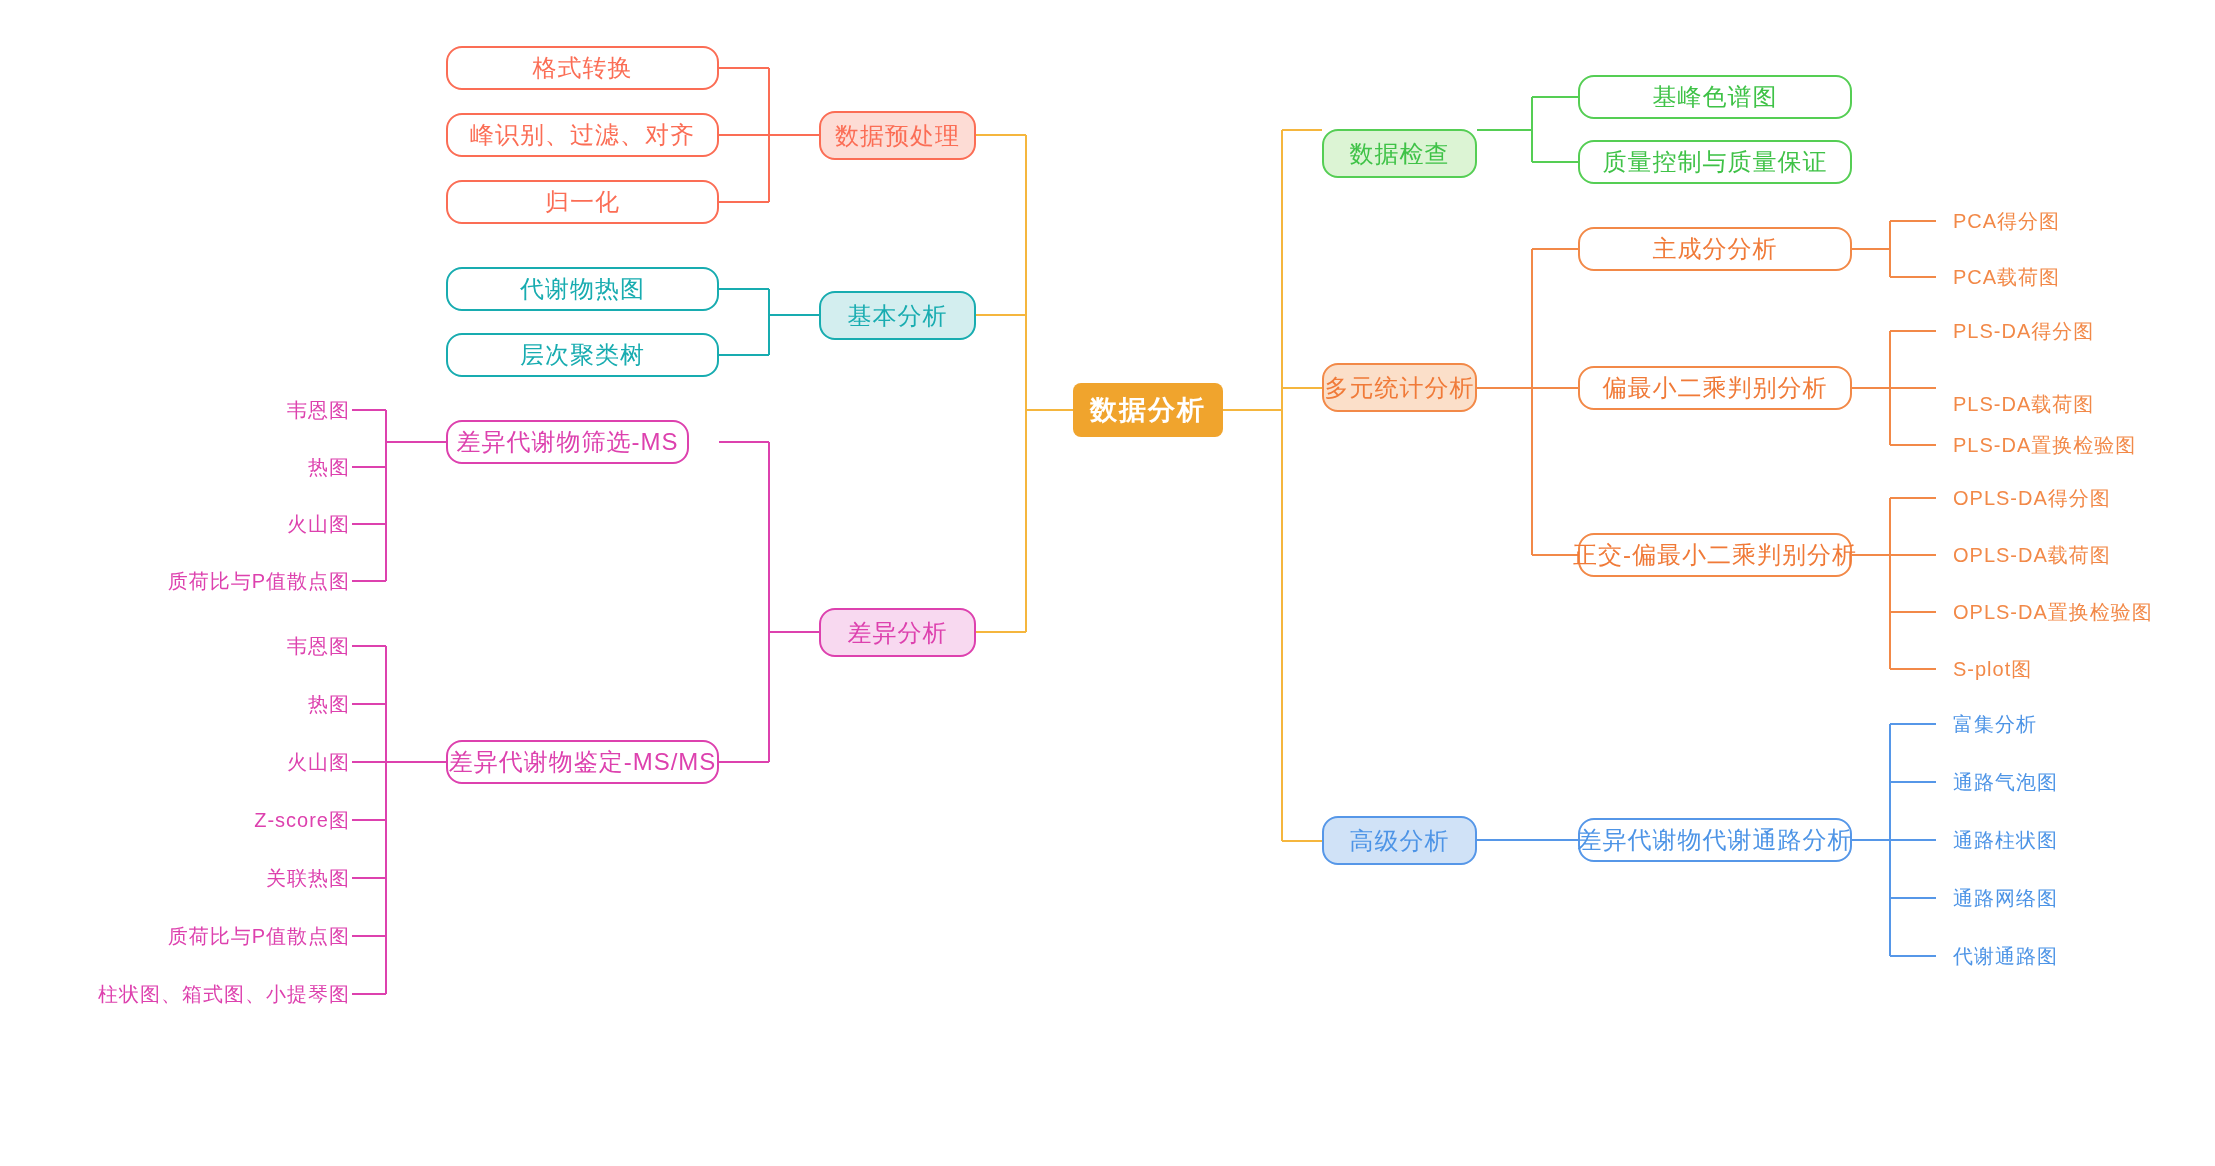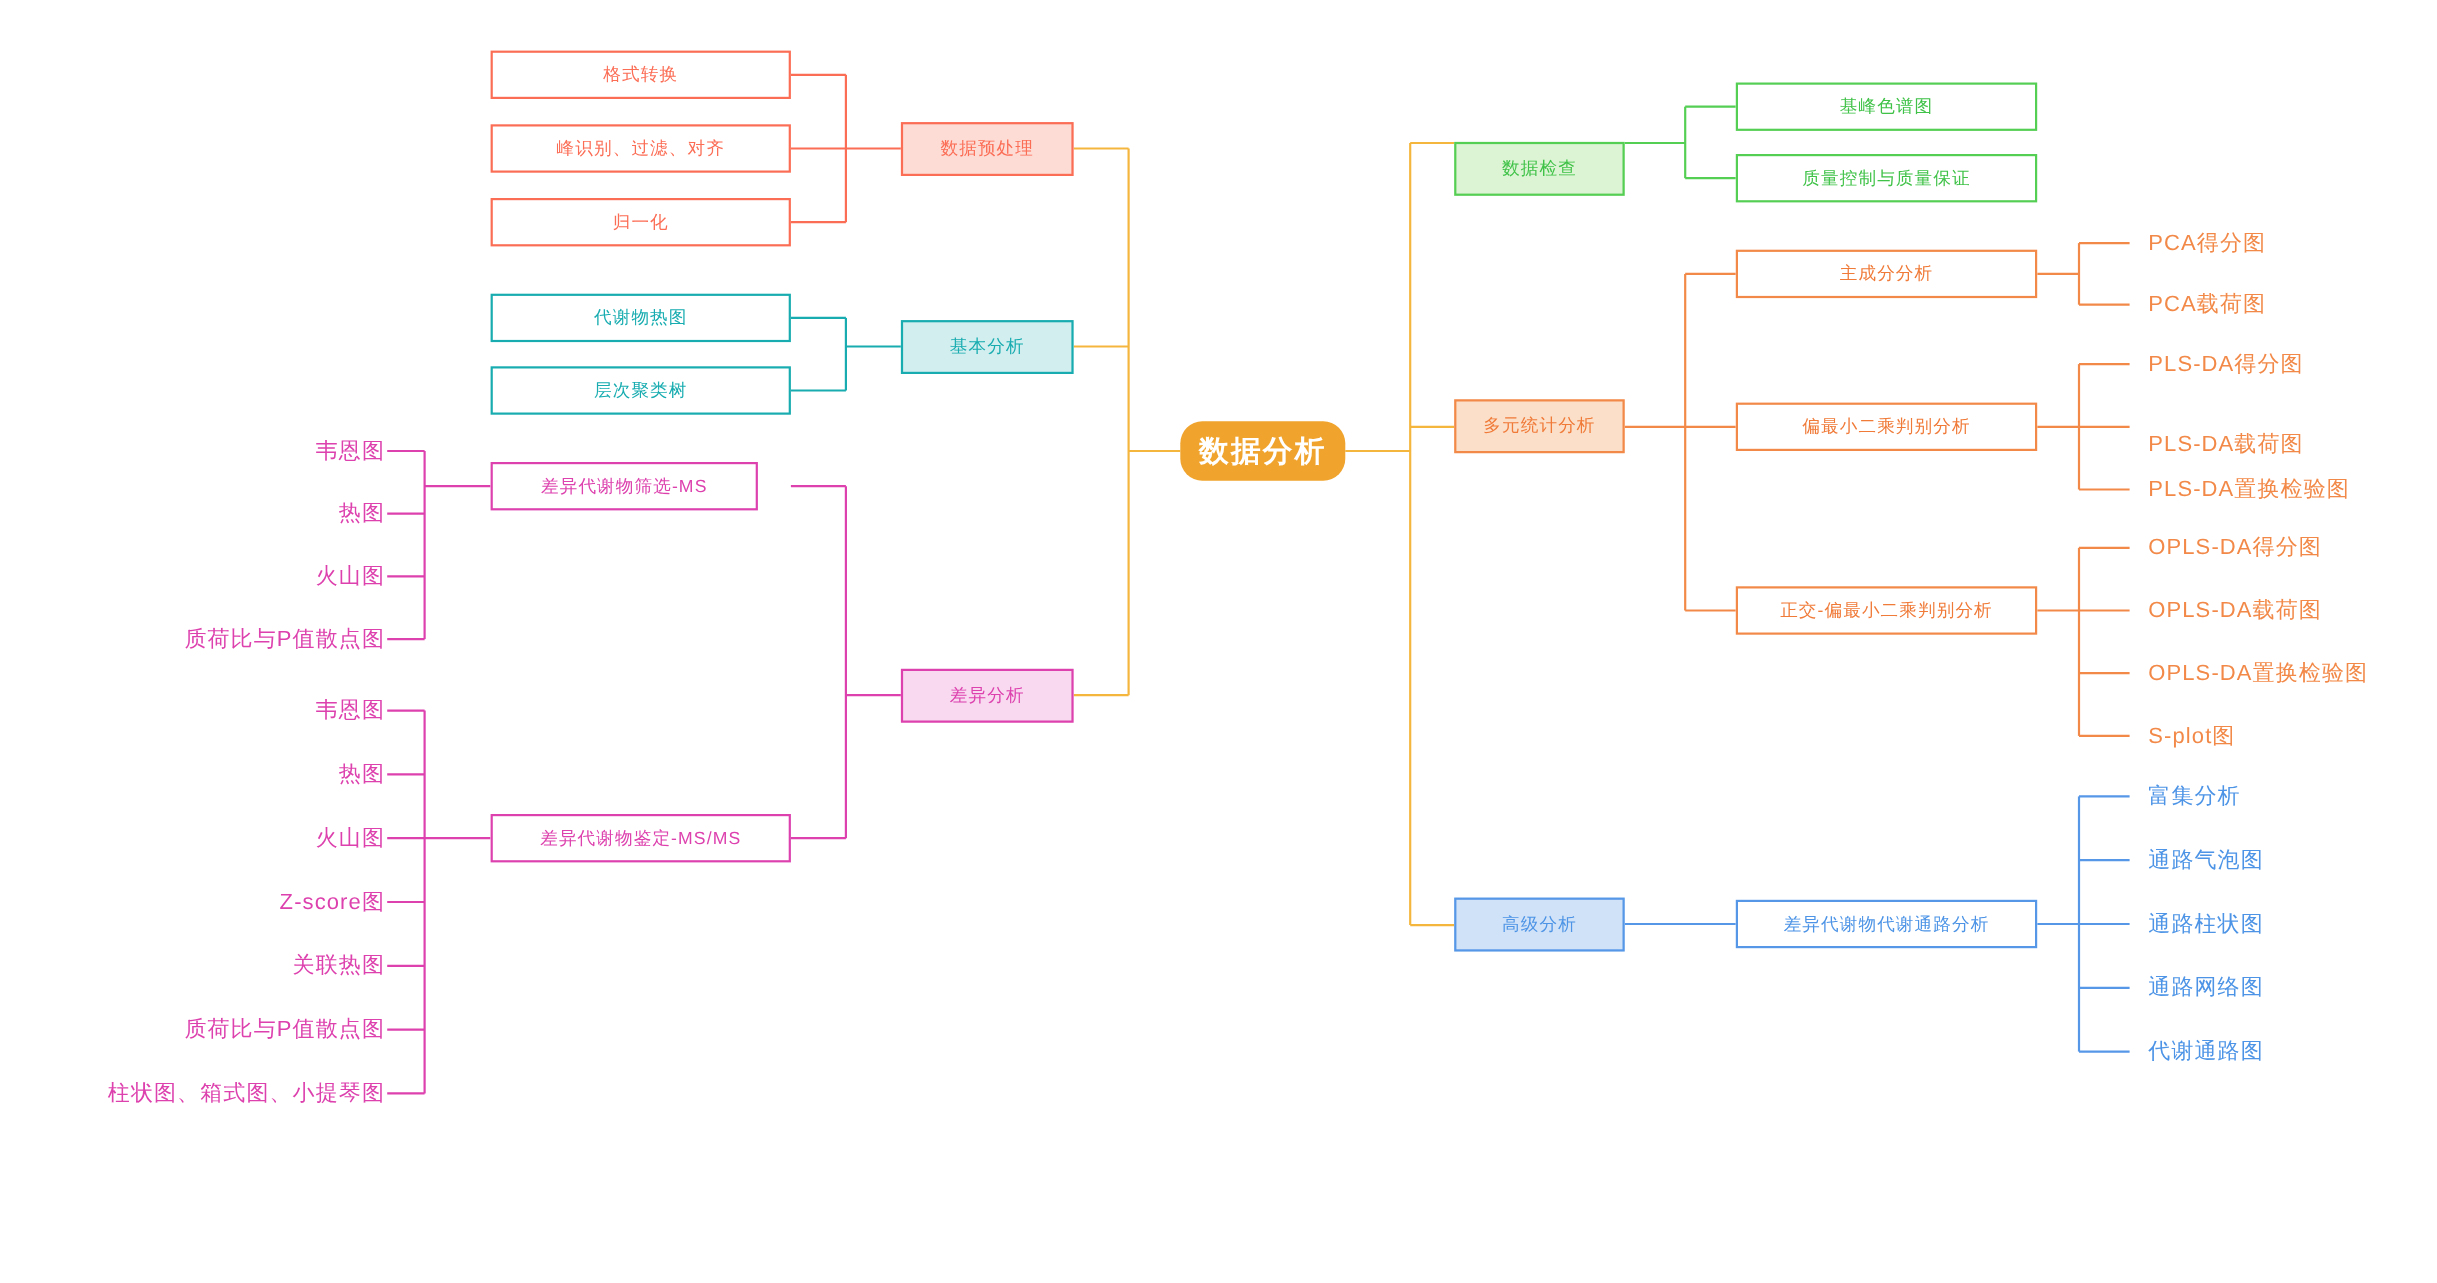--- a/index.html
+++ b/index.html
@@ -8,43 +8,43 @@
     width:2215px;height:1166px;
     font-family:"Liberation Sans","DejaVu Sans",sans-serif;
     overflow:hidden;
     background:#ffffff;
   }
   svg.links{position:absolute;left:0;top:0;width:2215px;height:1166px;}
   .box{
     position:absolute;
     box-sizing:border-box;
     display:flex;align-items:center;justify-content:center;
-    border:2px solid;border-radius:0;
+    border:2px solid;border-radius:16px;
     background:#ffffff;
-    font-size:16px;letter-spacing:1px;
+    font-size:24px;letter-spacing:1px;
     white-space:nowrap;
   }
   
   .red    {border-color:#FB6D55;color:#FB6D55;}
   .teal   {border-color:#18ACB0;color:#18ACB0;}
   .pink   {border-color:#DD41AE;color:#DD41AE;}
   .green  {border-color:#55CE54;color:#3FC247;}
   .orange {border-color:#F28948;color:#F07A38;}
   .blue   {border-color:#5697E8;color:#4D94E6;}
   
   .fill-red   {background:#FDDCD5;}
   .fill-teal  {background:#D3EEEF;}
   .fill-pink  {background:#F8D9F0;}
   .fill-green {background:#DCF4D4;margin-top:24px;}
   .fill-orange{background:#FBDFC9;}
   .fill-blue  {background:#D0E2F7;}
   .root{
     position:absolute;box-sizing:border-box;
     display:flex;align-items:center;justify-content:center;
-    background:#F0A42D;border-radius:20px;
+    background:#F0A42D;border-radius:8px;
     color:#ffffff;font-size:27px;font-weight:bold;letter-spacing:2px;
     white-space:nowrap;
   }
   .leaf{
     position:absolute;
     font-size:20px;line-height:28px;letter-spacing:1px;
     white-space:nowrap;
   }
   .leaf.l{left:0;width:350px;text-align:right;}
   .leaf.r{left:1940px;text-align:left;margin-left:13px;}

